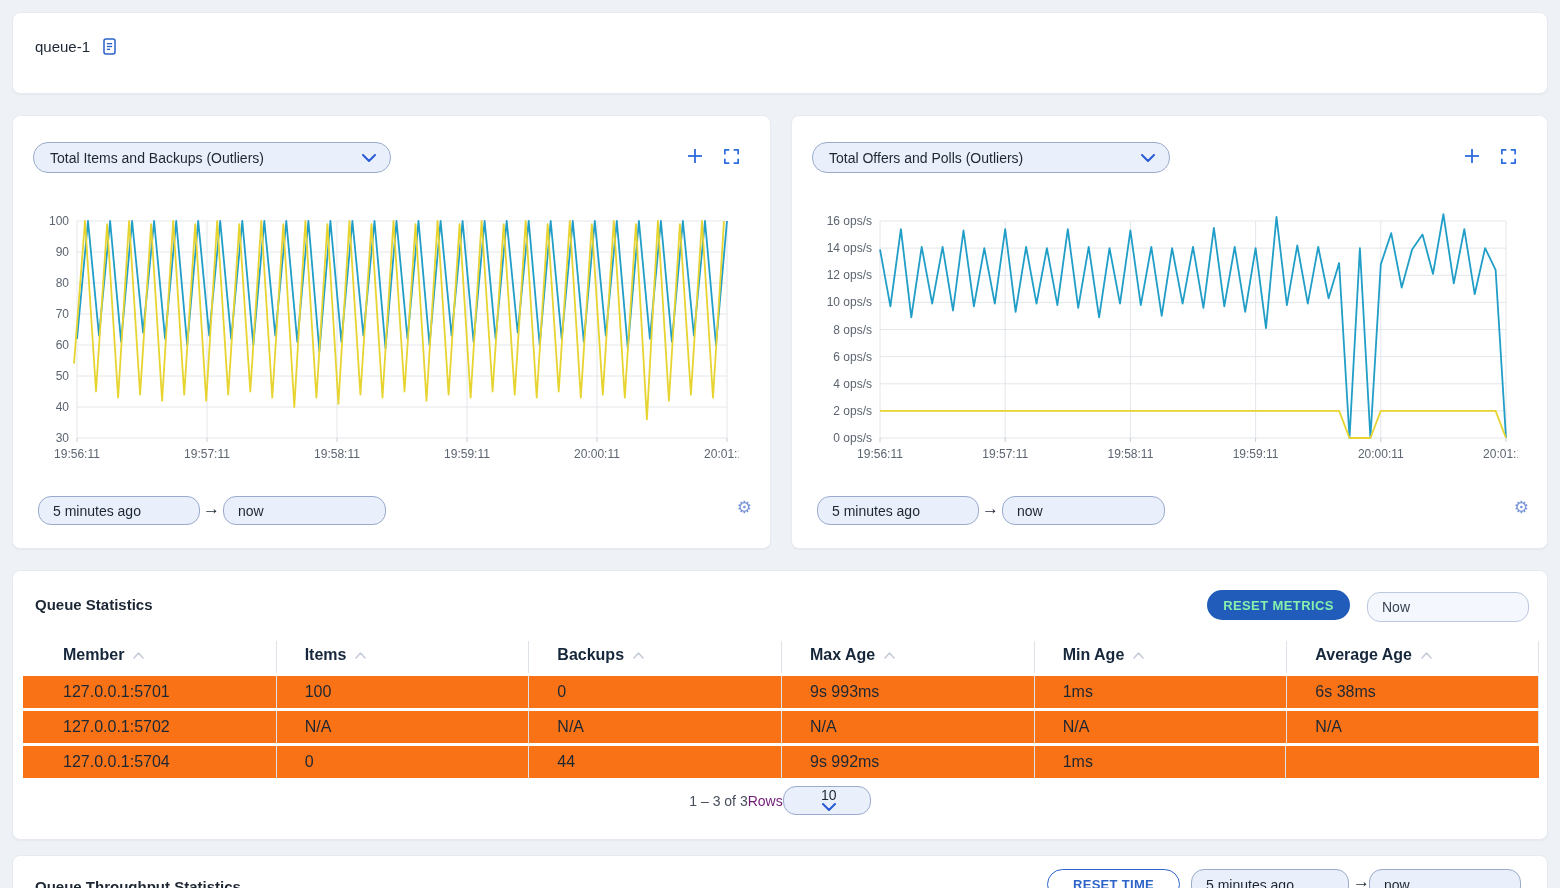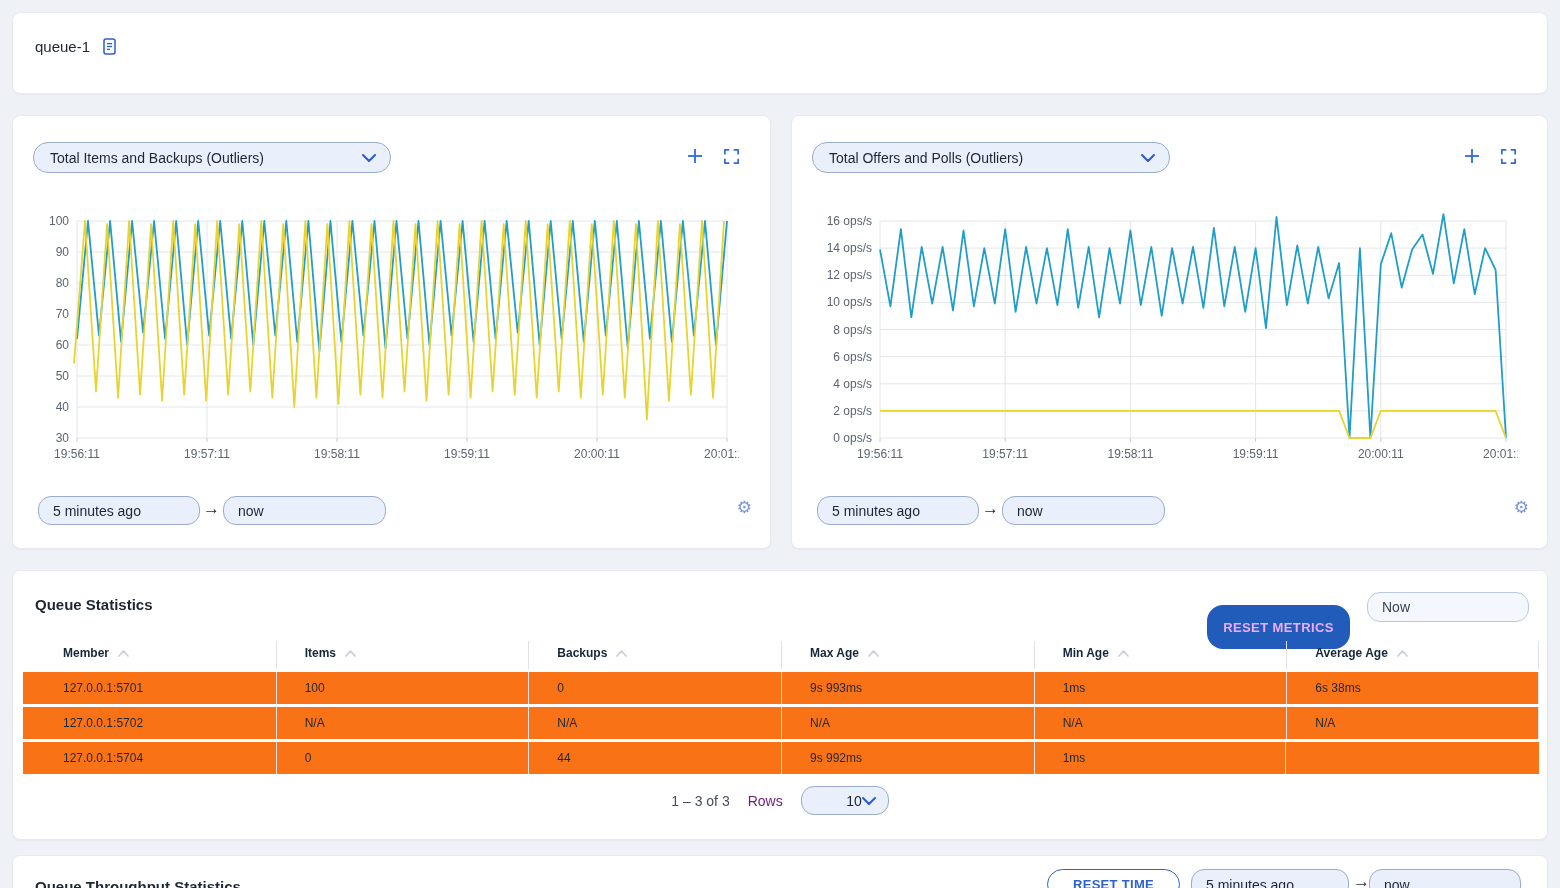--- a/index.html
+++ b/index.html
@@ -29,44 +29,44 @@
   .time-field { position:absolute; top:0; height:29px; background:#e9effb;
     border:1px solid #9aabcd; border-radius:13px; font-size:14px; color:#1d2733;
     padding:8px 14px; font-family:"Liberation Sans",sans-serif; outline:none; }
   .tf-from { left:25px; width:162px; }
   .tf-to { left:210px; width:163px; }
   .arrow-right { position:absolute; left:190px; top:3px; font-size:17px; color:#1d2733; }
   .gear { position:absolute; right:18px; top:1px; font-size:17px; color:#7b96d8; cursor:pointer; }
   
   #card-stats { left:12px; top:570px; width:1536px; height:270px; }
   .stats-title { position:absolute; left:22px; top:25px; font-size:15px; font-weight:700; }
-  .btn-primary { position:absolute; left:1194px; top:34px; width:143px; height:44px;
-    background:#215cba; color:#f0abfc; border:none; border-radius:16px;
+  .btn-primary { position:absolute; left:1194px; top:19px; width:143px; height:30px;
+    background:#215cba; color:#86efac; border:none; border-radius:16px;
     font-size:13px; font-weight:700; letter-spacing:.4px; cursor:pointer;
     font-family:"Liberation Sans",sans-serif; }
   .now-field { position:absolute; left:1354px; top:21px; width:162px; height:30px;
     background:#f4f7fd; border:1px solid #bcc8de; border-radius:13px;
     font-size:14px; color:#3a4354; padding:0 14px; outline:none;
     font-family:"Liberation Sans",sans-serif; }
   .table-wrap { position:absolute; left:10px; top:70px; width:1516px; }
   .trow { display:grid; grid-template-columns:repeat(6,1fr); }
   .thead .tcell { font-weight:700; color:#16273b; padding:5px 10px 9px 28px;
     display:flex; align-items:center; gap:9px; cursor:pointer; }
-  .tcell { font-size:12px; border-left:1px solid #dde1e8; }
+  .tcell { font-size:16px; border-left:1px solid #dde1e8; }
   .trow .tcell:first-child { border-left:none; padding-left:40px; }
   .trow .tcell:last-child { border-right:1px solid #dde1e8; }
   .tbody-row { background:#f97316; border-top:3px solid #fff; }
   .tbody-row .tcell { padding:8px 10px 8px 28px; line-height:16px; color:#1d2733; }
   .pagination { position:absolute; left:0; top:215px; width:100%; display:flex;
-    align-items:center; justify-content:center; gap:18px; }
+    align-items:center; justify-content:center; }
   .page-range { font-size:14px; color:#454e5c; }
   .rows-label { font-size:14px; color:#701a75; }
   .rows-select { width:88px; height:29px; background:#e9effb; border:1px solid #9aabcd;
-    border-radius:13px; display:flex; align-items:center; justify-content:flex-end;
-    padding:0 12px 0 16px; cursor:pointer; font-size:14px; color:#1d2733; }
+    border-radius:13px; display:flex; align-items:center; justify-content:flex-start;
+    padding:0 12px 0 16px; cursor:pointer; font-size:14px; color:#1d2733;flex-direction:column; }
   
   #card-throughput { left:12px; top:855px; width:1536px; height:140px; }
   .tp-title { position:absolute; left:22px; top:22px; font-size:15px; font-weight:700; }
   .btn-outline { position:absolute; left:1034px; top:13px; width:133px; height:31px;
     background:#fff; color:#2d63c8; border:1.5px solid #2d63c8; border-radius:16px;
     font-size:13px; font-weight:700; letter-spacing:.3px; cursor:pointer;
     font-family:"Liberation Sans",sans-serif; }
   .tp-from { left:1178px; width:158px; }
   .tp-to { left:1356px; width:152px; }
   .tp-arrow { left:1340px; top:16px; }

